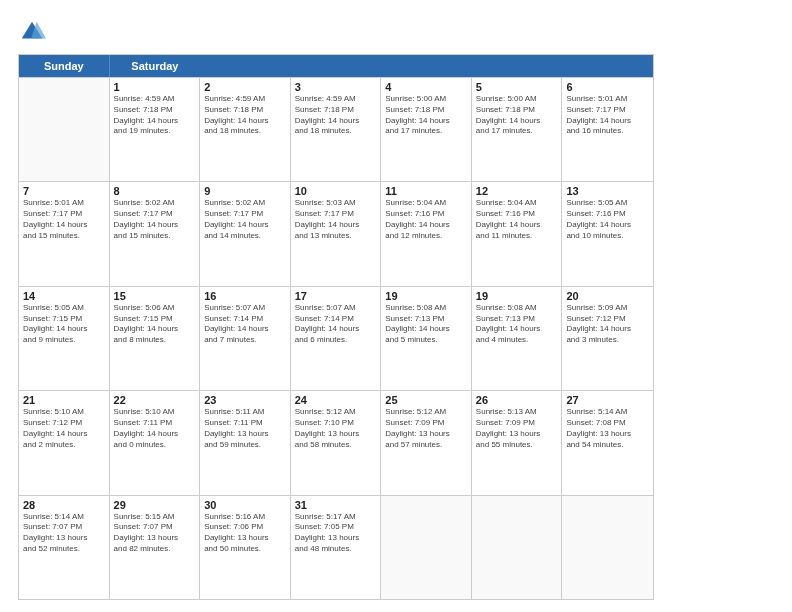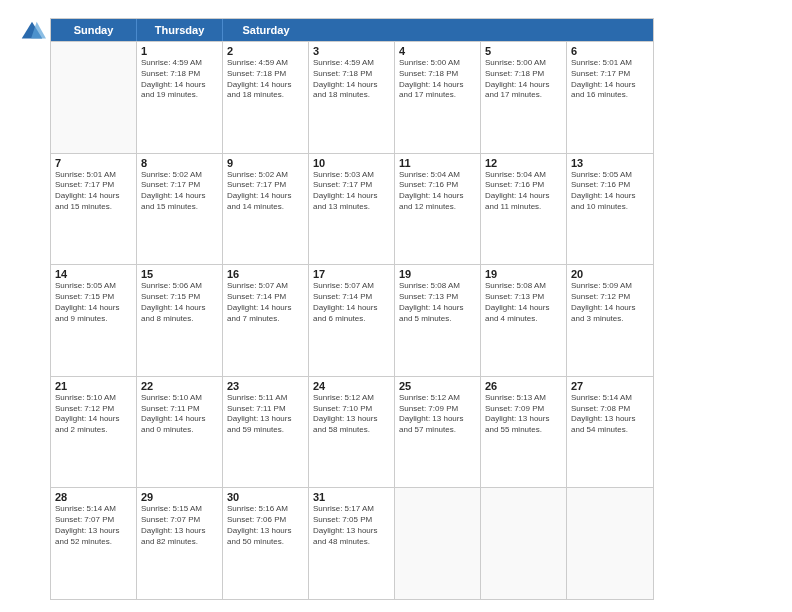--- a/index.html
+++ b/index.html
@@ -8,21 +8,21 @@
       background: #fff;
       width: 792px;
       height: 612px;
       overflow: hidden;
     }
     .page {
       width: 672px;
       height: 612px;
       padding: 18px 18px 12px 18px;
       display: flex;
-      flex-direction: row;
+      flex-direction: column;
     }
     .header {
       display: flex;
       justify-content: space-between;
       align-items: flex-start;
       margin-bottom: 8px;
     }
     .logo {
       display: flex;
       align-items: center;
@@ -124,21 +124,20 @@
     </div>
     <div class="title-block">
       <div class="main-title"></div>
       <div class="subtitle"></div>
     </div>
   </div>
 
   <div class="calendar">
     <div class="cal-header" id="cal-header-row">
         <div class="cal-header-cell">Sunday</div>
-        <div class="cal-header-cell">Thursday</div>
         <div class="cal-header-cell">Saturday</div>
       </div>
     <div class="cal-body" id="cal-body">
         <div class="cal-row">
           <div class="cal-cell empty"></div>
           <div class="cal-cell">
             <span class="day-num">1</span>
             <span class="cell-line">Sunrise: 4:59 AM</span>
             <span class="cell-line">Sunset: 7:18 PM</span>
             <span class="cell-line">Daylight: 14 hours</span>

